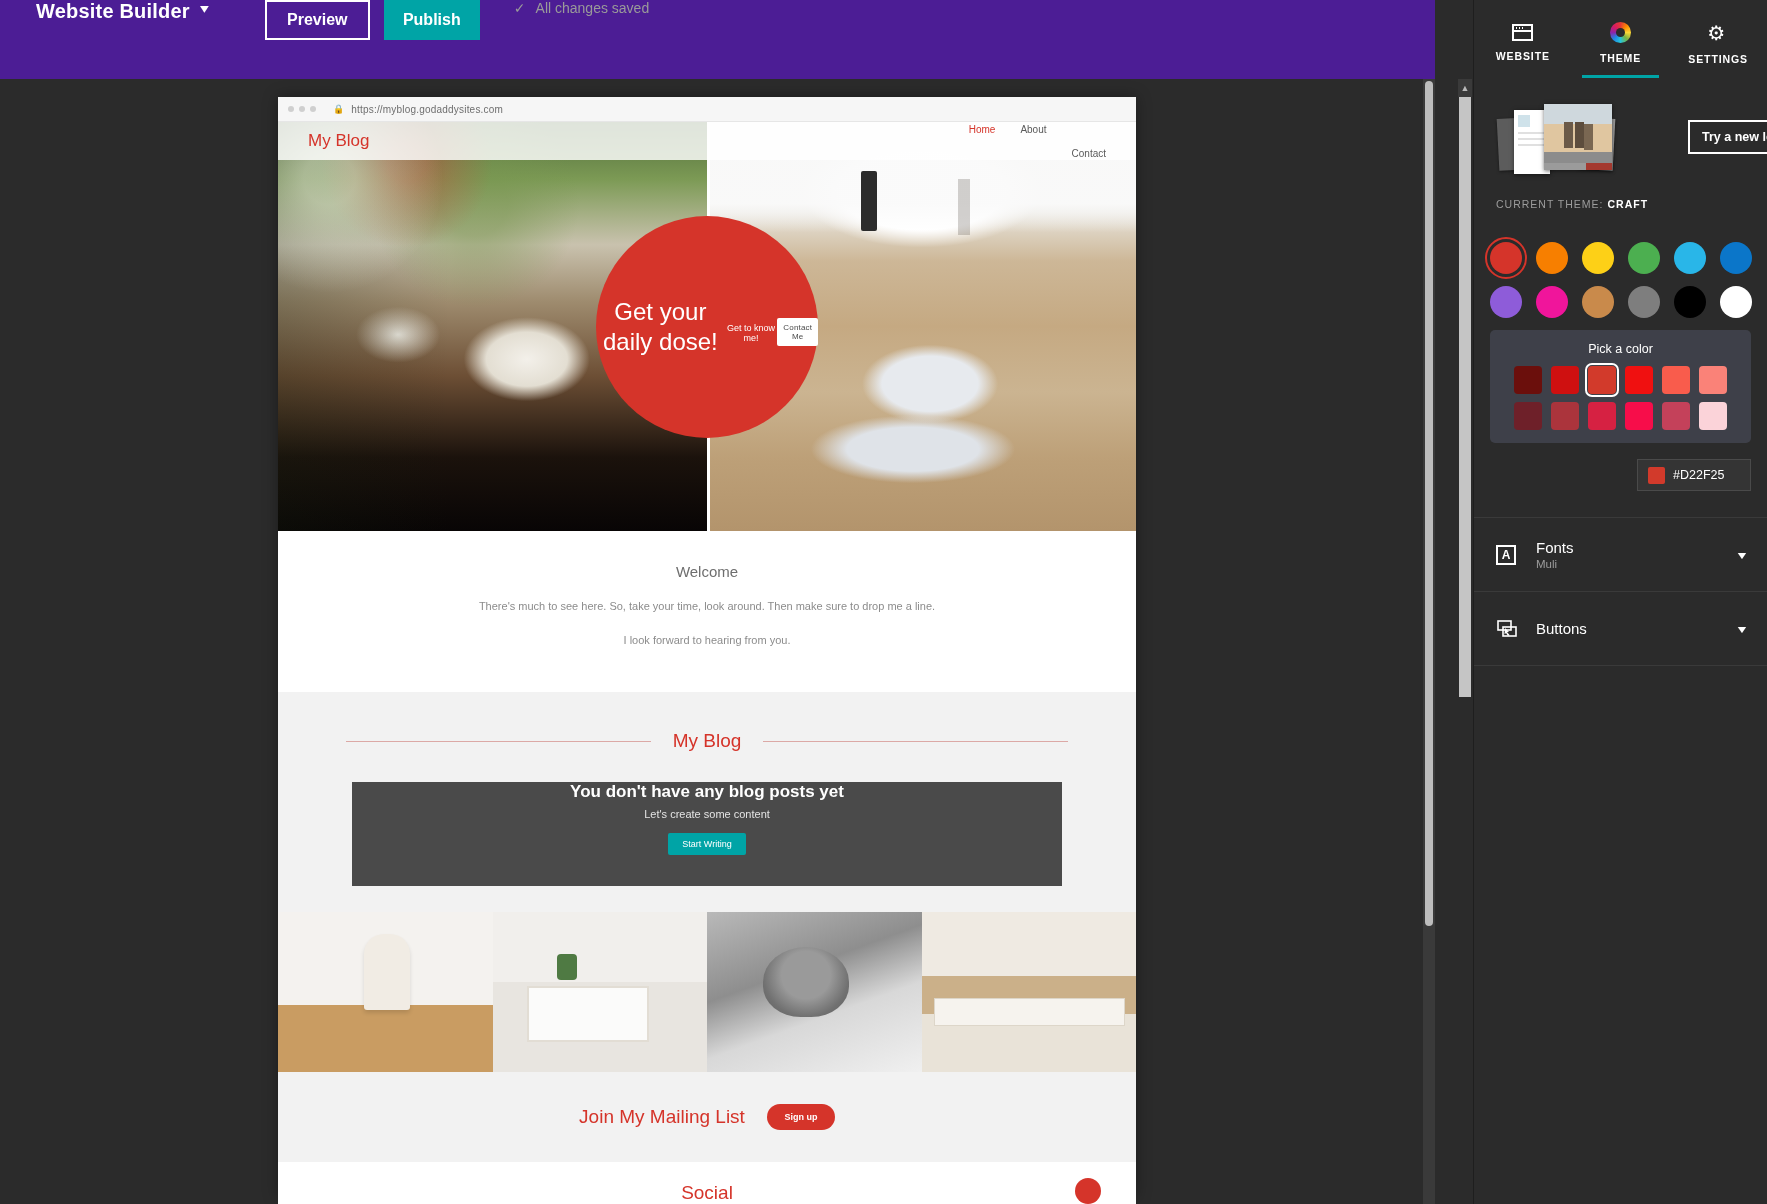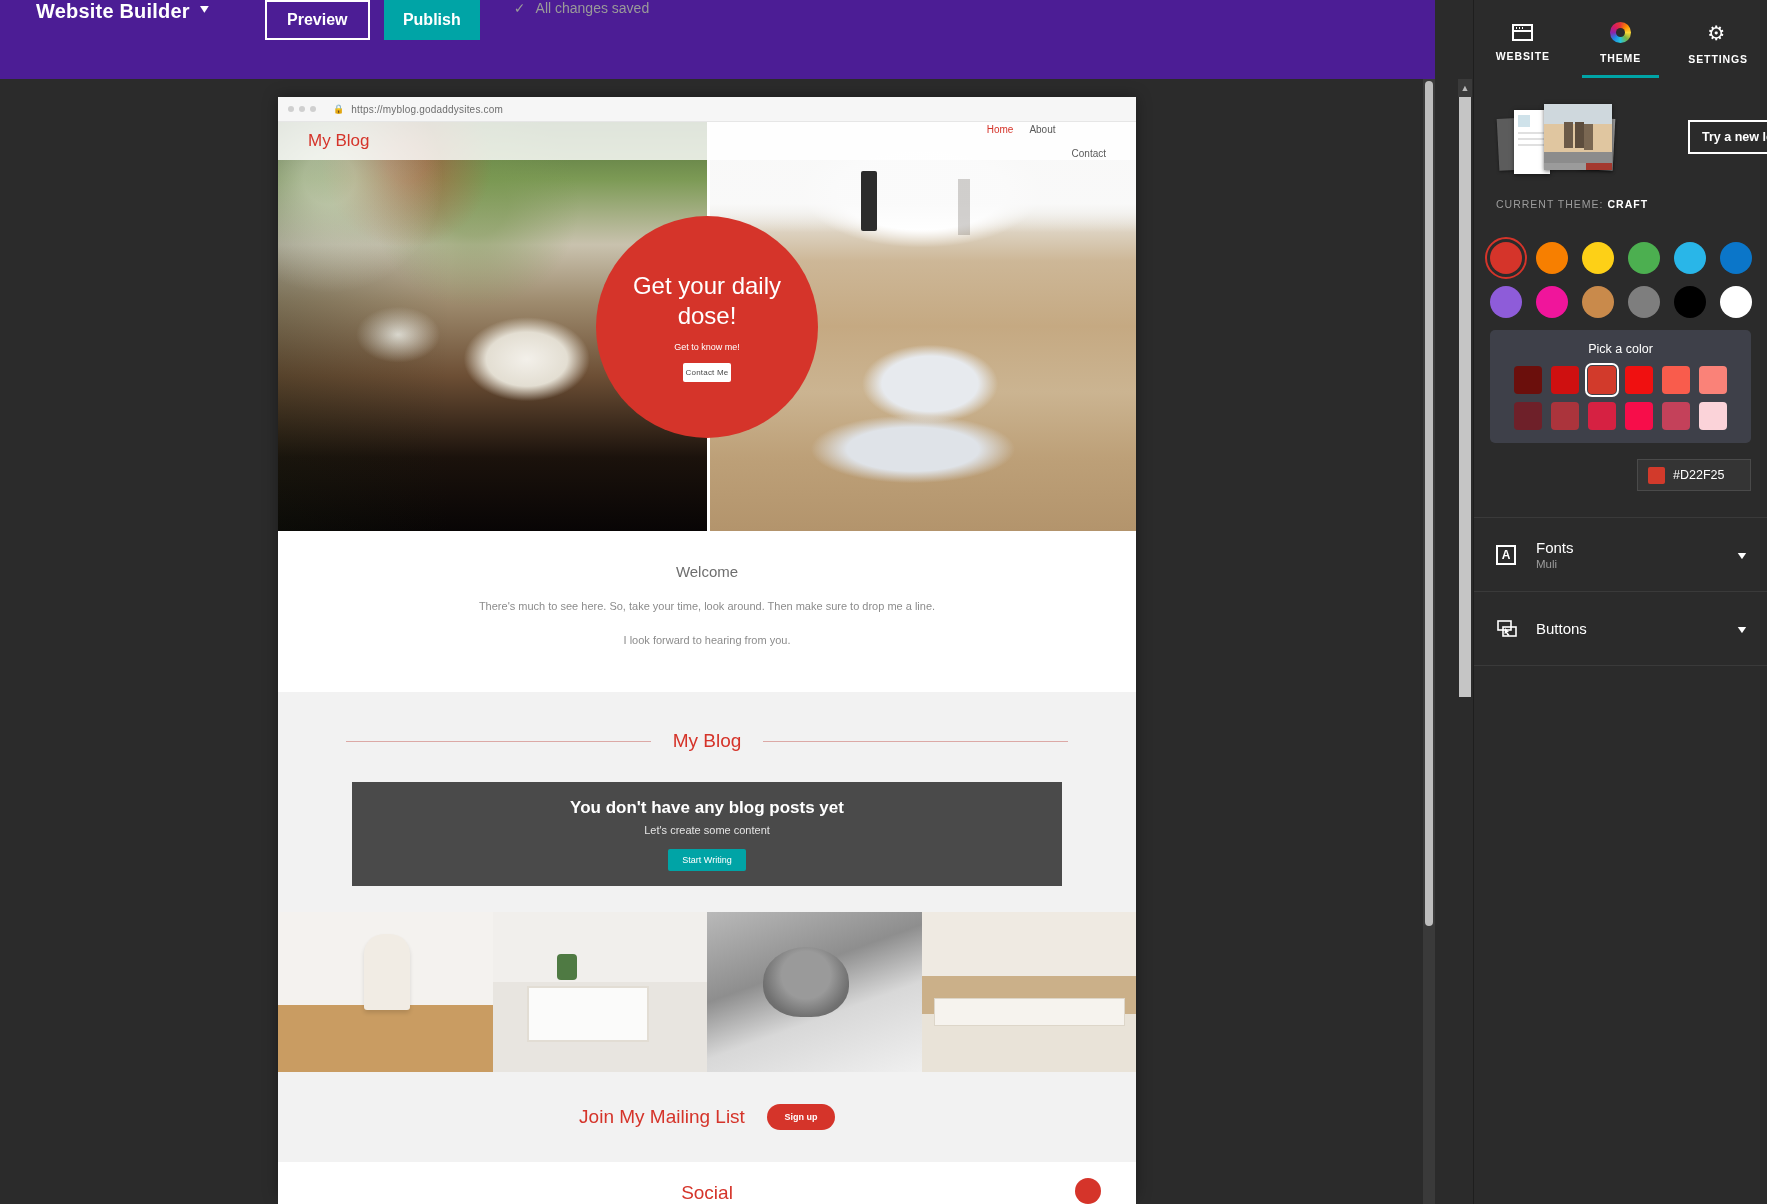--- a/index.html
+++ b/index.html
@@ -110,21 +110,21 @@
   }
   .hero-split {
     position:absolute; left:50%; top:0; width:3px; height:100%;
     background:#ffffff;
   }
   .hero-circle {
     position: absolute; left: 50%; top: 50%;
     transform: translate(-50%,-50%);
     width: 222px; height: 222px; border-radius: 50%;
     background: #d5342a;
-    display: flex; flex-direction: column;
+    display: flex; flex-direction: row;
     align-items: center; justify-content: center;
     text-align: center;
   }
   .hero-h1 {
     color:#ffffff; font-size:24px; line-height:1.22;
     width: 160px; font-weight:400;
   }
   .hero-sub { color:#ffffff; font-size:9px; margin-top:12px; }
   .hero-btn {
     margin-top:11px; background:#ffffff; color:#4a4a4a;
@@ -138,21 +138,21 @@
   .welcome p { font-size:11px; color:#8c8c8c; margin-bottom:22px; }
   .welcome p:last-child { margin-bottom:0; }
 
   
   .blogsec { background:#f2f2f2; padding: 38px 68px 26px; }
   .blog-head { display:flex; align-items:center; justify-content:center; margin-bottom:30px; }
   .blog-rule { flex:1; height:1px; background:#dca9a6; }
   .blog-title { color:#d5342a; font-size:19px; font-weight:400; padding:0 22px; }
   .blog-empty {
     background:#4a4a4a; height:104px; margin: 0 6px;
-    display:flex; flex-direction:column; align-items:center; justify-content:center;
+    display:flex; flex-direction:column; align-items:center; justify-content:flex-start;
   }
   .blog-empty h3 { color:#ffffff; font-size:17px; font-weight:bold; margin-bottom:6px; }
   .blog-empty p { color:#e4e4e4; font-size:11px; margin-bottom:13px; }
   .blog-btn {
     background:#00a4a6; color:#ffffff; border:none;
     font-size:9px; padding:6px 14px; border-radius:2px; cursor:pointer;
   }
 
   
   .gallery { display:flex; height:160px; }
@@ -348,21 +348,21 @@
       <span class="burl">https://myblog.godaddysites.com</span>
     </div>
 
     <div class="hero">
       <div class="hero-img img-left"></div>
       <div class="hero-img img-right"></div>
       <div class="hero-split"></div>
 
       <div style="position:absolute;left:0;top:0;width:100%;height:38px;background:rgba(255,255,255,.82);display:flex;align-items:center;padding:0 30px;">
         <span style="color:#d5342a;font-size:17px;">My Blog</span>
-        <span style="margin-left:auto;display:flex;gap:16px;justify-content:space-between;">
+        <span style="margin-left:auto;display:flex;gap:25px;justify-content:space-between;">
           <span style="color:#d5342a;font-size:10px;">Home</span>
           <span style="color:#5a5a5a;font-size:10px;">About</span>
           <span style="color:#5a5a5a;font-size:10px;margin-top:24px;">Contact</span>
         </span>
       </div>
 
       <div class="hero-circle">
         <div class="hero-h1">Get your daily dose!</div>
         <div class="hero-sub">Get to know me!</div>
         <button class="hero-btn">Contact Me</button>

